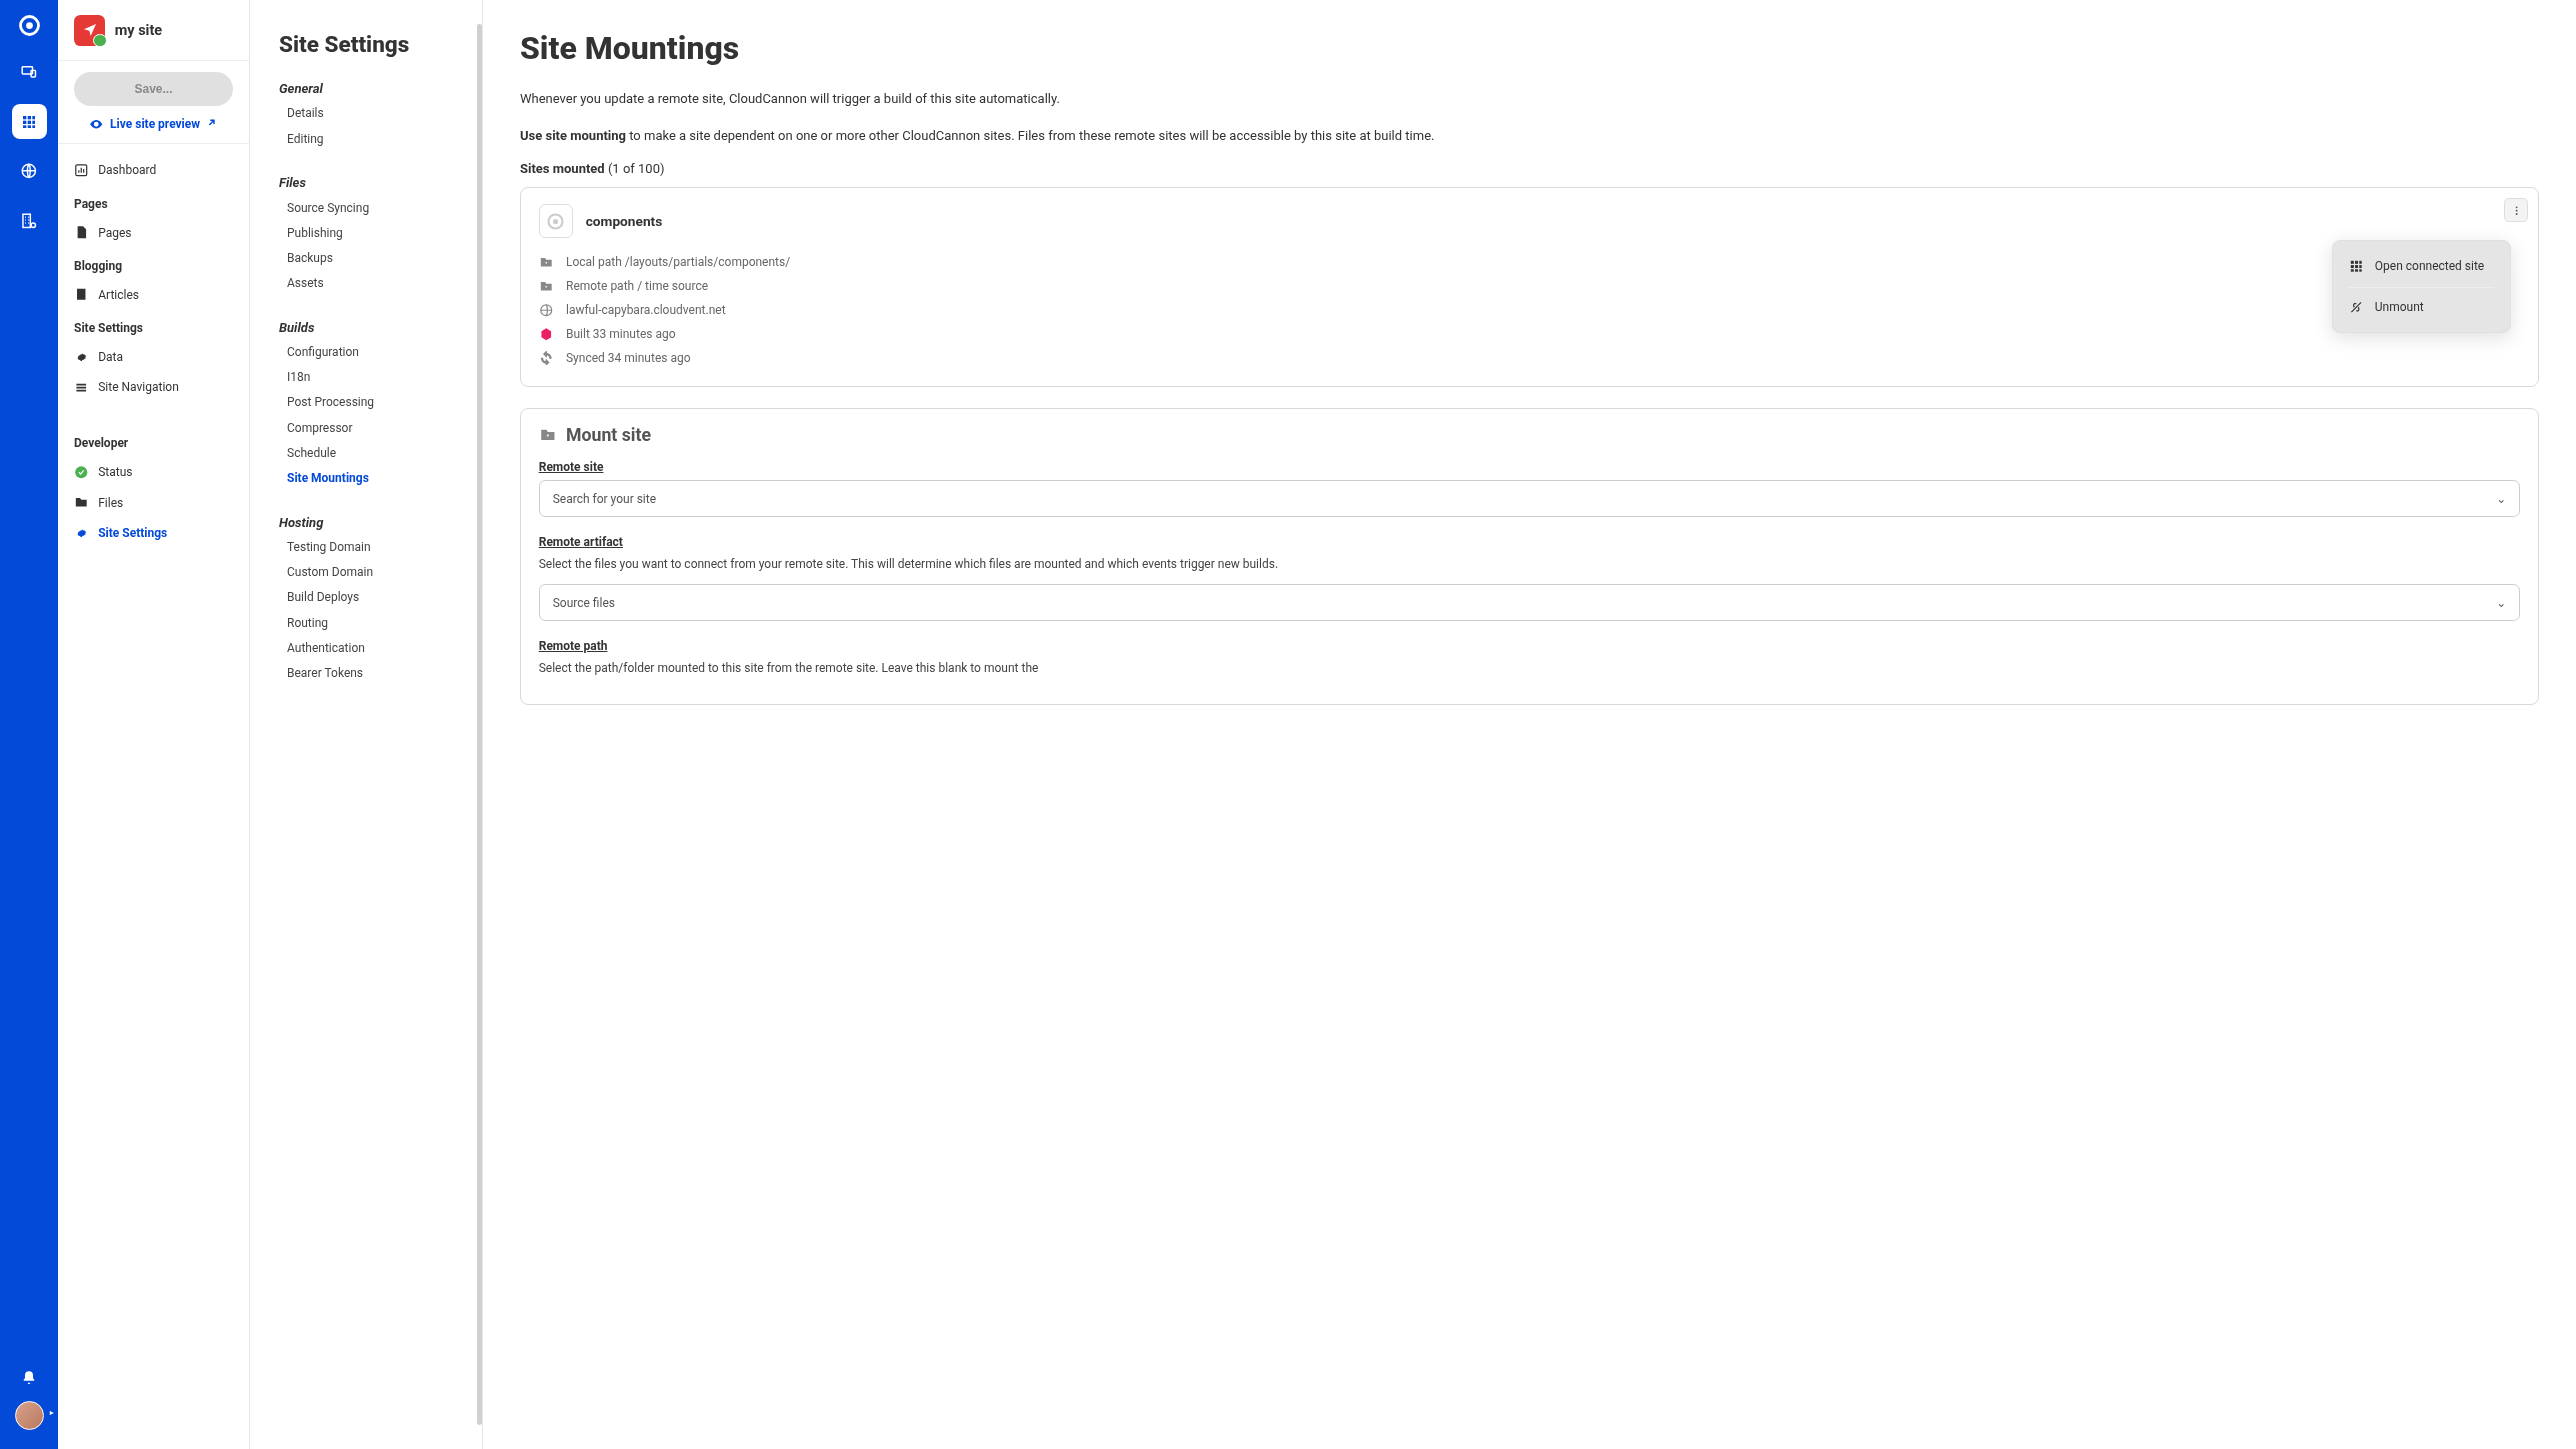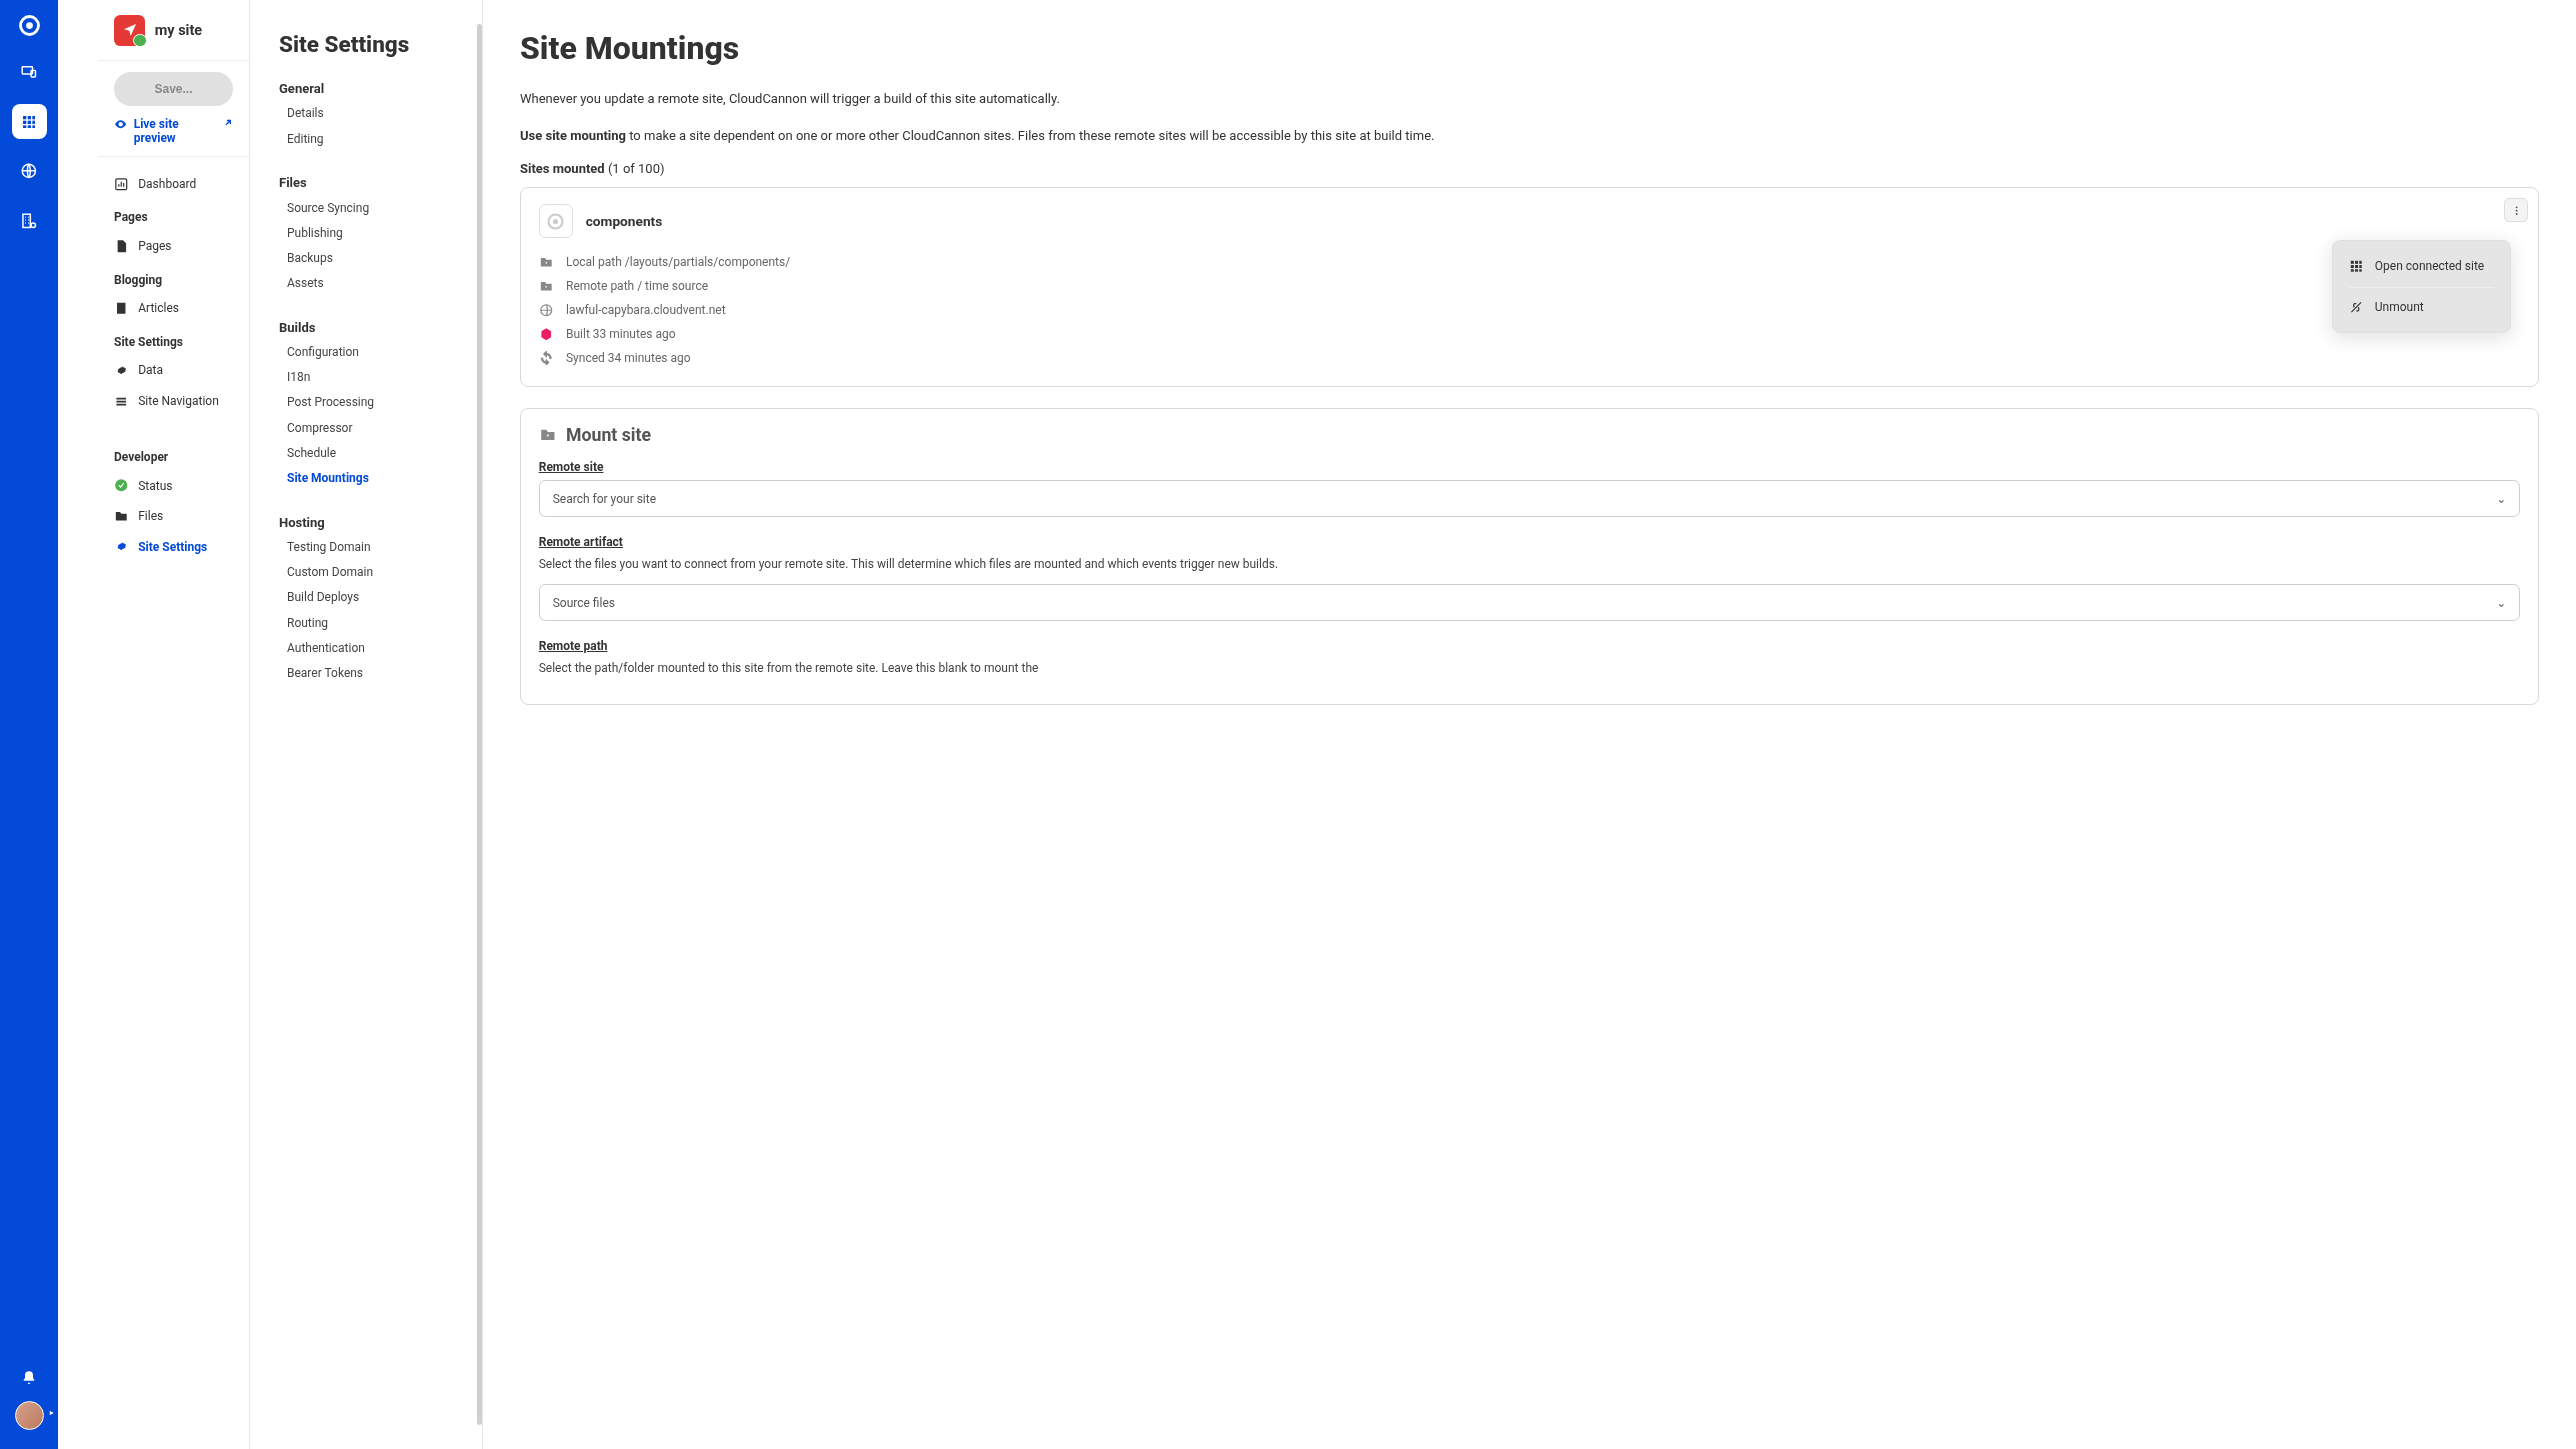--- a/index.html
+++ b/index.html
@@ -9,38 +9,38 @@
 
 .rail { width: 58px; background: #034ad8; display: flex; flex-direction: column; align-items: center; padding: 11.3px 0; gap: 14.5px; }
 .rail .logo { width: 29px; height: 29px; color: #fff; display:flex;align-items:center;justify-content:center; }
 .rail .rail-item { width: 35px; height: 35px; border-radius: 8px; display: flex; align-items: center; justify-content: center; color: #fff; cursor: pointer; }
 .rail .rail-item.active { background: #fff; color: #034ad8; }
 .rail .rail-bottom { margin-top: auto; display:flex;flex-direction:column;align-items:center;gap:14.5px;padding-bottom:8px; }
 .rail .avatar { width: 29px; height: 29px; border-radius: 50%; background: linear-gradient(135deg,#d9a08c,#b87a5e); border:1.6px solid #fff; position:relative; }
 .rail .avatar::after { content:'▸'; position:absolute; right:-11.3px; top:6.4px; color:#fff; font-size:8px; }
 
 
-.sidebar { width: 192px; background: #fff; border-right: 0.8px solid #e6e6e6; display:flex; flex-direction:column;padding-left:40px; }
+.sidebar { width: 192px; background: #fff; border-right: 0.8px solid #e6e6e6; display:flex; flex-direction:column; }
 .site-header { padding: 14.5px 16px; border-bottom: 0.8px solid #eee; display:flex;align-items:center;gap:9.7px; }
 .site-icon { width: 31px; height: 31px; border-radius: 6.4px; background: #e53935; display:flex;align-items:center;justify-content:center;position:relative; }
 .site-icon::after { content:''; position:absolute; bottom:-1.6px; right:-1.6px; width:11.3px;height:11.3px;border-radius:50%;background:#4caf50;border:1.6px solid #fff; }
 .site-name { font-weight:700; font-size:14.5px; }
 .sidebar-actions { padding: 11.3px 16px; border-bottom:0.8px solid #eee; display:flex;flex-direction:column;gap:11.3px; }
 .save-btn { background:#e0e0e0; color:#888; border:none; border-radius:17.7px; padding:9.7px; font-weight:600; font-size:12px; cursor:pointer; }
 .preview-link { color:#034ad8; font-weight:700; font-size:12px; display:flex;justify-content:center;gap:6.4px;cursor:pointer; }
 .sidebar-nav { flex:1; overflow-y:auto; padding: 11.3px 0; }
 .nav-item { padding: 8px 16px; display:flex;align-items:center;gap:9.7px;cursor:pointer;color:#333;font-size:12px; }
 .nav-item.active { color:#034ad8; font-weight:700; }
 .nav-group-title { padding: 11.3px 16px 6.4px; font-weight:700; font-size:12px; }
 
 
 .settings-col { width: 233px; background:#fff; border-right:0.8px solid #e6e6e6; padding: 31px 0 16px 29px; overflow-y:auto; position:relative; }
 .settings-col::after { content:''; position:absolute; right:0; top:24px; bottom:24px; width:4.8px; background:#d0d0d0; border-radius:2.4px; }
 .settings-title { font-size:22.5px; font-weight:800; margin-bottom:19.3px; }
-.sg-title { font-weight:700; font-size:13px; margin-top:24px; margin-bottom:4.8px; }
+.sg-title { font-weight:700; font-size:13px; margin-top:24px; margin-bottom:4.8px;font-style:italic; }
 .sg-item { padding: 5.6px 0 5.6px 8px; font-size:12px; color:#444; cursor:pointer; }
 .sg-item.active { color:#034ad8; font-weight:700; }
 
 
 .main { flex:1; padding: 29px 37px; overflow-y:auto; position:relative; }
 .main h1 { font-size:32px; font-weight:800; margin-bottom:21px; }
 .main p { font-size:13px; line-height:1.7; color:#333; margin-bottom:14.5px; }
 .main p strong { font-weight:700; }
 .counter { font-size:13px; margin-bottom:11.3px; }
 .counter strong { font-weight:700; }

